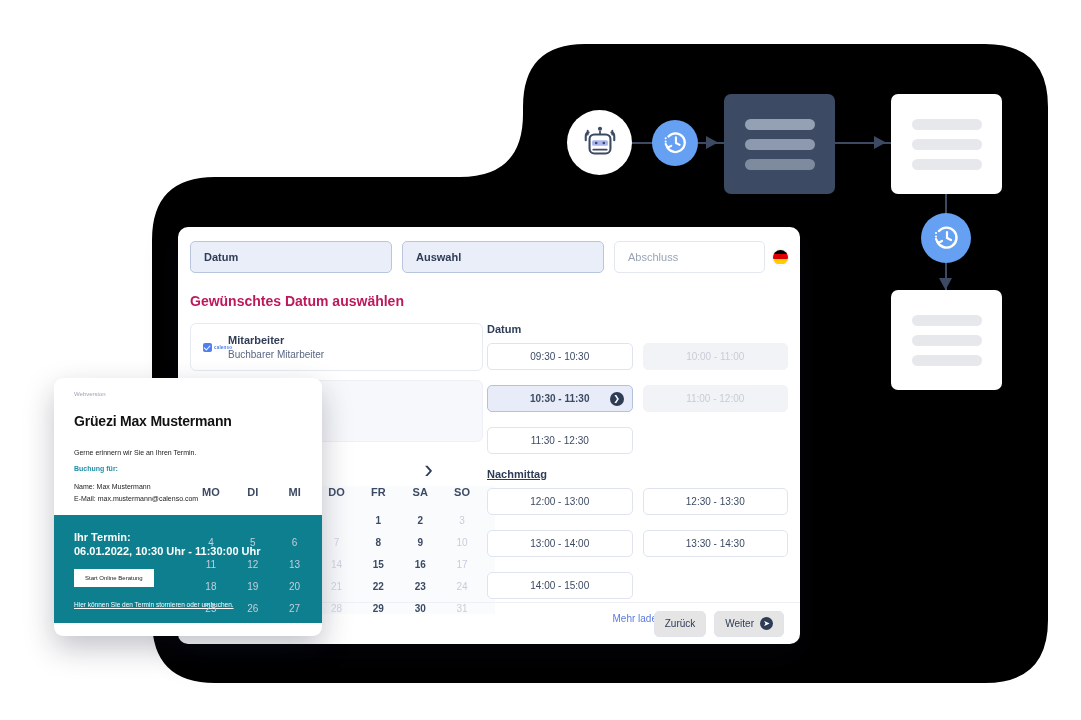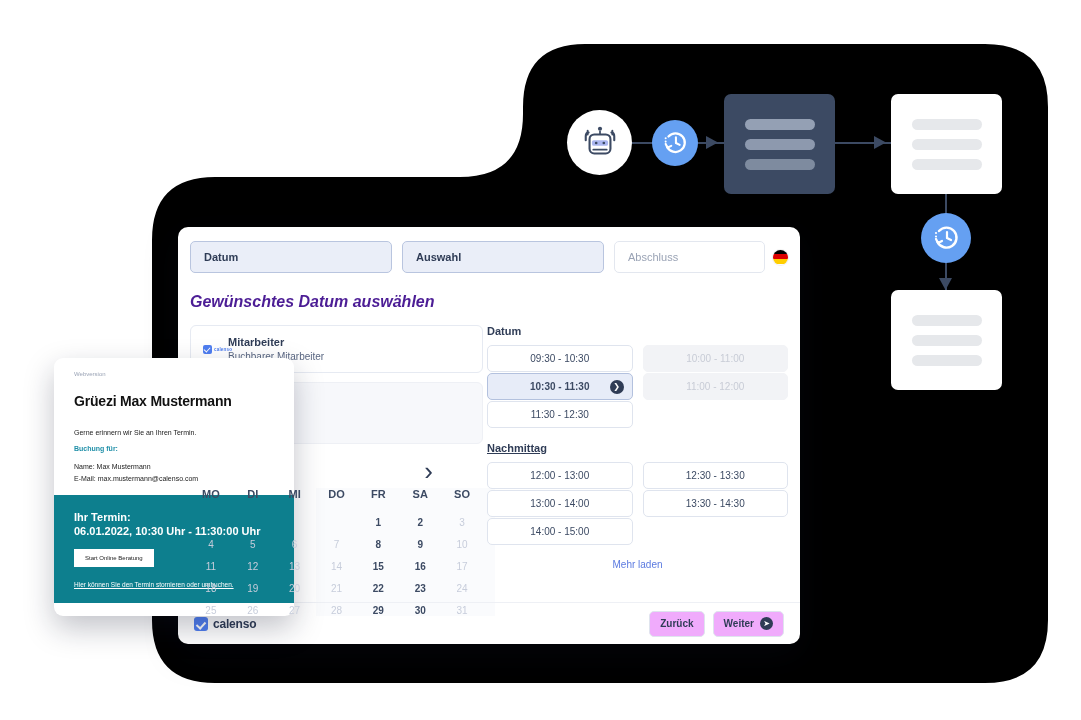--- a/index.html
+++ b/index.html
@@ -34,21 +34,21 @@
   .tab{height:32px;border-radius:5px;display:flex;align-items:center;padding:0 13px;
        font-size:11px;font-weight:bold;color:#2f3c56;flex:1;box-sizing:border-box;}
   .tab.active{background:#eaeef8;border:1px solid #b9c5df;}
   .tab.idle{background:#ffffff;border:1px solid #e3e7ef;color:#9aa3b5;font-weight:normal;}
   .tab-wrap{position:relative;flex:1;display:flex;align-items:center;}
   .flag{width:15px;height:15px;border-radius:50%;margin-left:8px;overflow:hidden;flex:none;
         box-shadow:0 0 0 1px rgba(0,0,0,.06);}
   .flag i{display:block;height:33.33%;}
   .f1{background:#000;}.f2{background:#dd0000;}.f3{background:#ffce00;}
 
-  .section-title{font-size:16px;font-weight:bold;color:#4c1d95;margin:20px 0 0 12px;font-style:italic;}
+  .section-title{font-size:14px;font-weight:bold;color:#be185d;margin:20px 0 0 12px;}
 
   .cols{display:flex;margin-top:14px;}
   .left-col{width:305px;padding-left:12px;box-sizing:border-box;}
   .right-col{width:305px;padding-left:4px;box-sizing:border-box;}
 
   .emp-card{border:1px solid #e6eaf2;border-radius:6px;padding:9px 12px;display:flex;align-items:center;
             gap:9px;background:#fff;}
   .emp-card.ghost{margin-top:9px;height:42px;background:#f7f8fb;border-color:#eef0f5;}
   .cal-mini{width:16px;height:13px;display:flex;align-items:center;gap:2px;}
   .cal-check{width:9px;height:9px;border-radius:2px;background:#4f7ef0;position:relative;flex:none;}
@@ -64,46 +64,46 @@
   .chev{font-size:26px;color:#2f3c56;line-height:1;font-weight:300;}
   .cal-grid{display:grid;grid-template-columns:repeat(7,1fr);row-gap:11px;text-align:center;}
   .dow{font-size:11px;font-weight:bold;color:#3c4a63;padding-bottom:6px;}
   .day{font-size:10px;color:#3c4a63;font-weight:bold;}
   .day.muted{color:#c7cddb;font-weight:normal;}
   .cal-shade{position:absolute;left:126px;top:34px;width:179px;bottom:0;background:#fafbfd;}
   .cal-inner{position:relative;z-index:2;}
 
   
   .slot-head{font-size:11px;font-weight:bold;color:#2f3c56;margin:0 0 8px 0;}
-  .slot-grid{display:grid;grid-template-columns:1fr 1fr;gap:1px 10px;}
+  .slot-grid{display:grid;grid-template-columns:1fr 1fr;gap:15px 10px;}
   .slot{height:25px;border:1px solid #dfe4ee;border-radius:5px;display:flex;align-items:center;
         justify-content:center;font-size:10px;color:#3c4a63;background:#fff;position:relative;}
   .slot.sel{background:#e7ecf8;border:1px solid #b3c1de;font-weight:bold;}
   .slot.dis{background:#f2f3f6;border-color:#f2f3f6;color:#c8ccd6;}
   .slot .go{position:absolute;right:8px;top:50%;transform:translateY(-50%);width:14px;height:14px;
         border-radius:50%;background:#2f3c56;color:#fff;font-size:8px;display:flex;
         align-items:center;justify-content:center;}
   .span1{grid-column:1;}
   .more{text-align:center;font-size:10px;color:#5b7ae0;margin-top:14px;}
 
   .footer{position:absolute;left:0;bottom:0;width:100%;height:42px;border-top:1px solid #eef0f5;
           display:flex;align-items:center;justify-content:space-between;padding:0 16px;box-sizing:border-box;}
   .logo{display:flex;align-items:center;gap:5px;}
   .logo-box{width:14px;height:14px;border-radius:3px;background:#4f7ef0;position:relative;}
   .logo-box:after{content:"";position:absolute;left:3.5px;top:3px;width:4px;height:7px;
         border:solid #fff;border-width:0 2px 2px 0;transform:rotate(42deg);}
   .logo-text{font-size:12px;font-weight:bold;color:#2f3c56;letter-spacing:-.2px;}
   .btns{display:flex;gap:8px;}
   .btn{height:24px;border:1px solid #dfe4ee;border-radius:5px;display:flex;align-items:center;gap:6px;
-       padding:0 10px;font-size:10px;font-weight:bold;color:#2f3c56;background:#f0abfc;justify-content:center;}
+       padding:0 10px;font-size:10px;font-weight:normal;color:#2f3c56;background:#e5e5e5;justify-content:center;}
   .btn .go2{width:13px;height:13px;border-radius:50%;background:#2f3c56;color:#fff;font-size:8px;
        display:flex;align-items:center;justify-content:center;}
 
   
-  #email{position:absolute;left:54px;top:358px;width:240px;height:258px;background:#ffffff;
+  #email{position:absolute;left:54px;top:378px;width:268px;height:258px;background:#ffffff;
          border-radius:9px;box-shadow:0 12px 30px rgba(18,25,45,.26);overflow:hidden;}
   .webv{font-size:6px;color:#9aa3b5;margin:13px 0 0 20px;}
   .greet{font-size:14px;font-weight:bold;color:#111;margin:16px 0 0 20px;letter-spacing:-.2px;}
   .body-t{font-size:7px;color:#222;margin:20px 0 0 20px;}
   .buch{font-size:7px;font-weight:bold;color:#1f8fa8;margin:9px 0 0 20px;}
   .kv{font-size:7px;color:#222;margin:9px 0 0 20px;line-height:1.7;}
   .teal{position:absolute;left:0;bottom:13px;width:100%;background:#0d7f8e;padding:16px 20px 15px 20px;
         box-sizing:border-box;}
   .t-label{font-size:11px;font-weight:bold;color:#fff;}
   .t-date{font-size:11px;font-weight:bold;color:#fff;margin-top:2px;}

